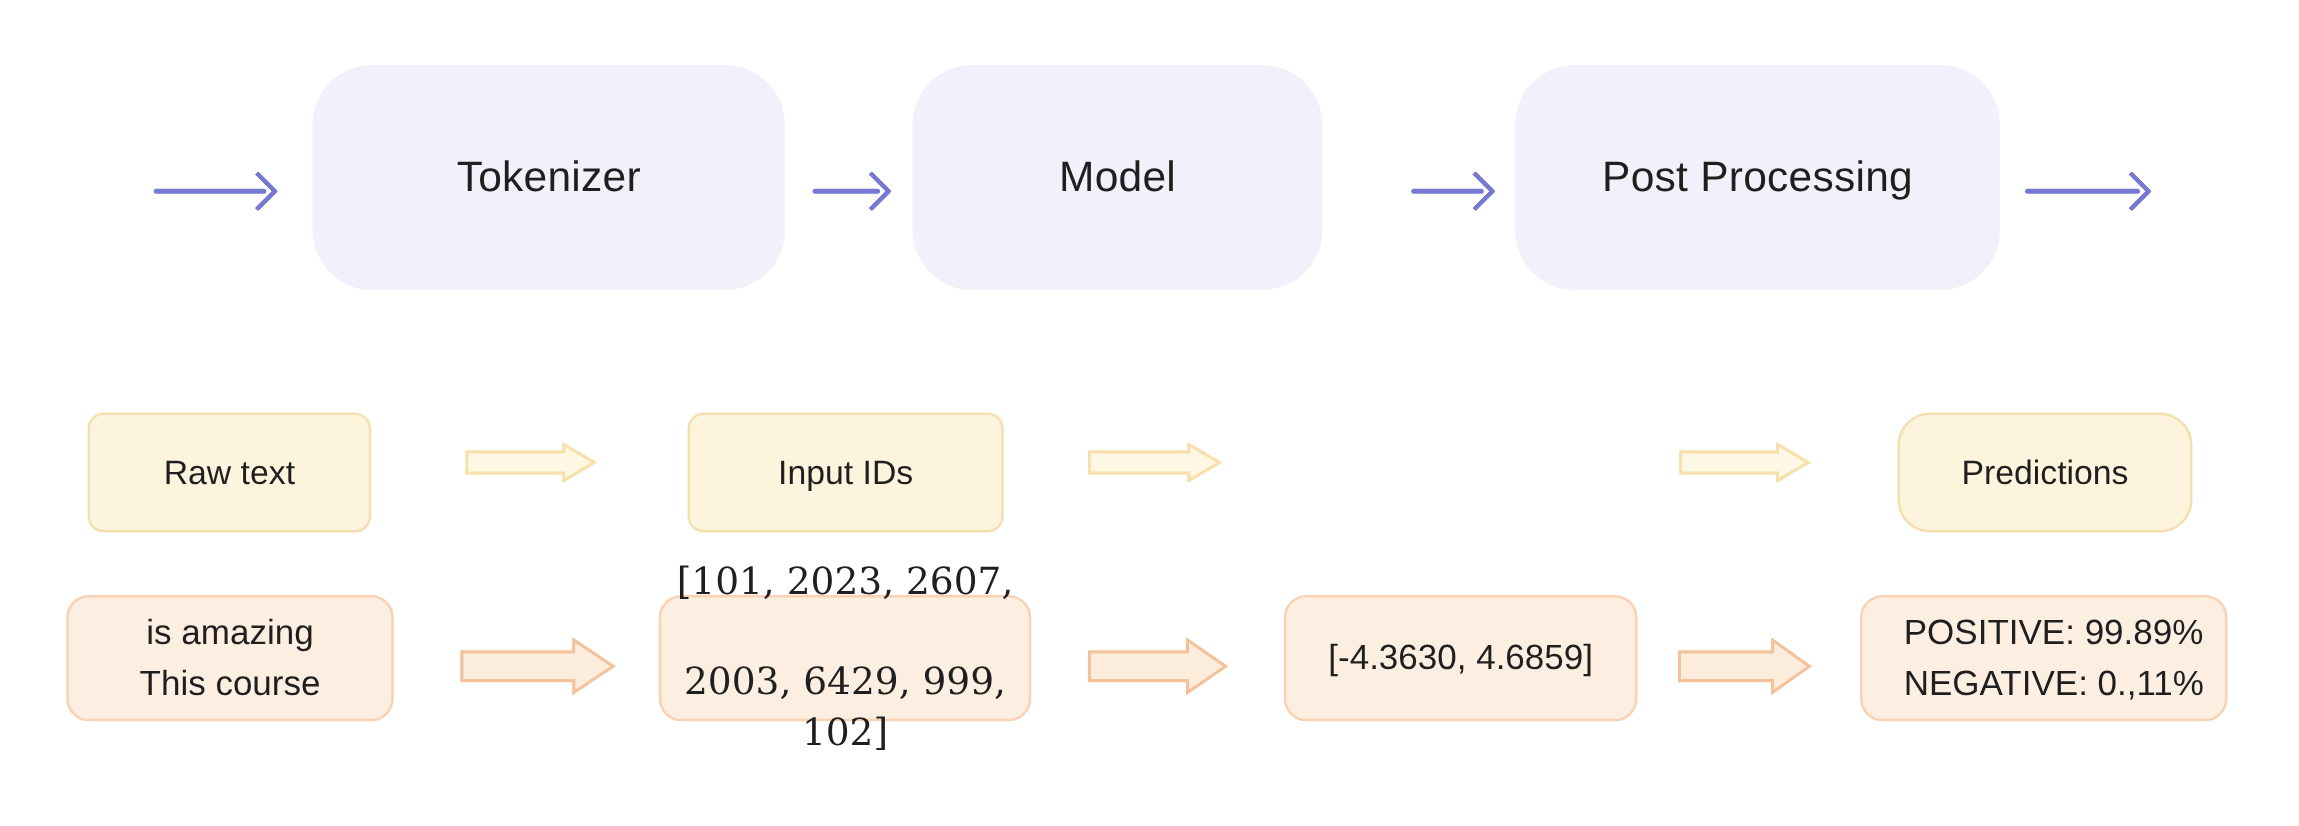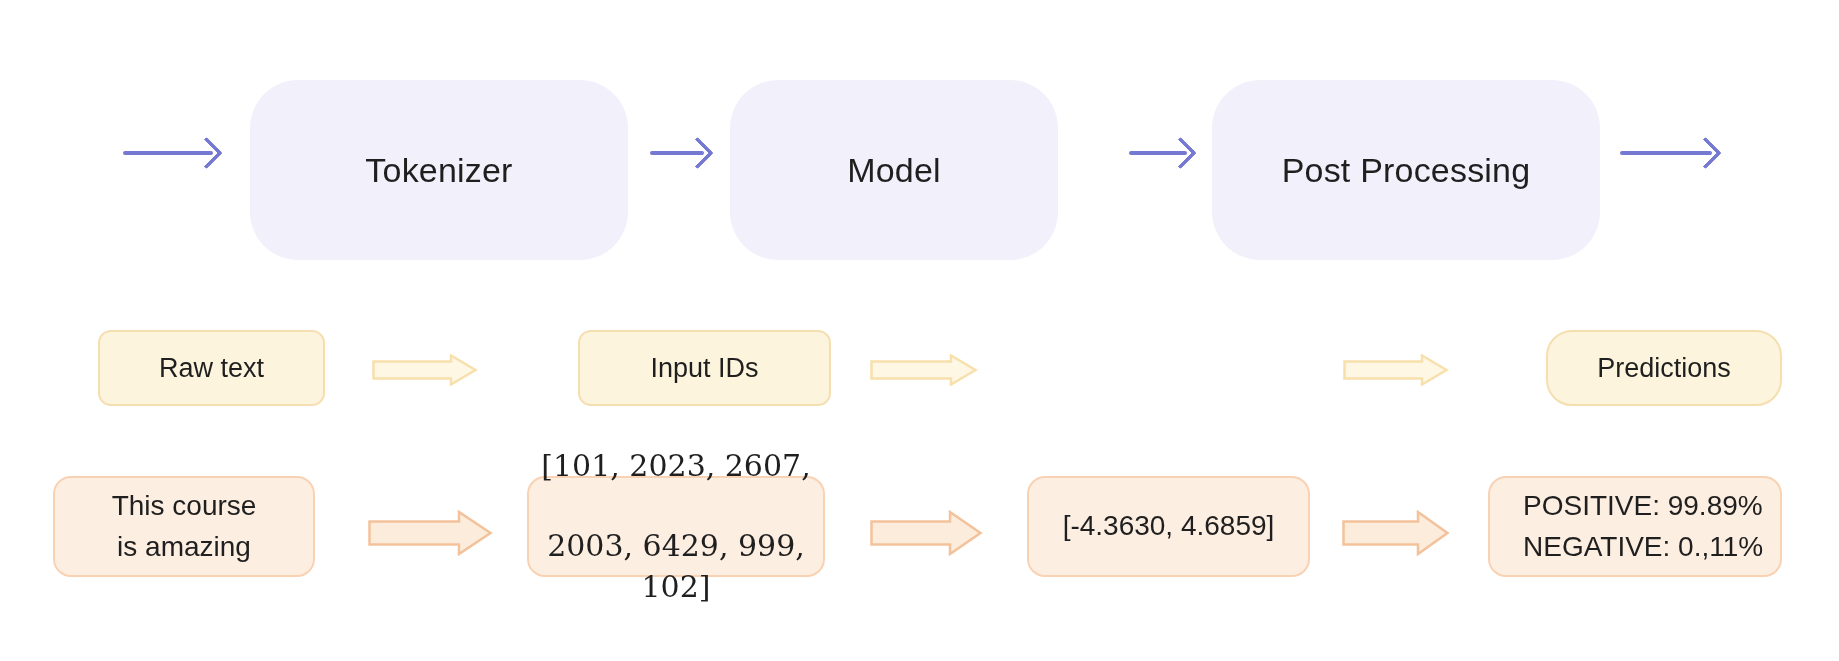--- a/index.html
+++ b/index.html
@@ -21,21 +21,20 @@
     top: 52px;
     height: 180px;
     border-radius: 48px;
     background: var(--stage-fill);
     display: flex;
     align-items: center;
     justify-content: center;
     font-size: 34px;
     color: var(--text-color);
     letter-spacing: 0.2px;
-    margin-top: 28px;
   }
   
   .flow-arrow {
     position: absolute;
     top: 135px;
     height: 36px;
   }
   .flow-arrow .shaft {
     position: absolute;
     left: 0;
@@ -54,31 +53,30 @@
     border-top: 4px solid var(--arrow-purple);
     border-right: 4px solid var(--arrow-purple);
     border-radius: 2px;
     transform: translateY(-50%) rotate(45deg);
     transform-origin: center;
   }
   
   .data-box {
     position: absolute;
     top: 330px;
-    height: 76px;
+    height: 96px;
     border-radius: 13px;
     background: var(--data-fill);
     border: 2px solid var(--data-border);
     box-sizing: border-box;
     display: flex;
     align-items: center;
     justify-content: center;
     font-size: 27px;
     color: var(--text-color);
-    margin-left: 28px;
   }
   
   .example-box {
     position: absolute;
     top: 476px;
     height: 101px;
     border-radius: 18px;
     background: var(--example-fill);
     border: 2px solid var(--example-border);
     box-sizing: border-box;
@@ -160,22 +158,22 @@
 
   <svg class="block-arrow" style="left:1343px;top:354px;" width="106" height="32" viewBox="0 0 106 32" data-name="block-arrow-icon">
     <polygon points="1.5,7.5 79,7.5 79,1.5 103.5,16 79,30.5 79,24.5 1.5,24.5" style="fill:var(--data-arrow-fill);stroke:var(--data-arrow-border);stroke-width:2.5;stroke-linejoin:miter;"></polygon>
   </svg>
 
   <div class="data-box" style="left:1518px;width:236px;border-radius:26px;" data-name="data-box-predictions">
     <span data-name="data-label">Predictions</span>
   </div>
 
   <div class="example-box" style="left:53px;width:262px;" data-name="example-box-raw-text">
+    <span data-name="example-line">is amazing</span>
     <span data-name="example-line">This course</span>
-    <span data-name="example-line">is amazing</span>
   </div>
 
   <svg class="block-arrow" style="left:368px;top:510px;" width="125" height="46" viewBox="0 0 125 46" data-name="block-arrow-icon">
     <polygon points="1.5,11.5 91,11.5 91,2 122.5,23 91,44 91,34.5 1.5,34.5" style="fill:var(--example-arrow-fill);stroke:var(--example-arrow-border);stroke-width:2.5;stroke-linejoin:miter;"></polygon>
   </svg>
 
   <div class="example-box serif" style="left:527px;width:298px;gap:40px;" data-name="example-box-input-ids">
     <span data-name="example-line">[101, 2023, 2607,</span>
     <span data-name="example-line">2003, 6429, 999, 102]</span>
   </div>

